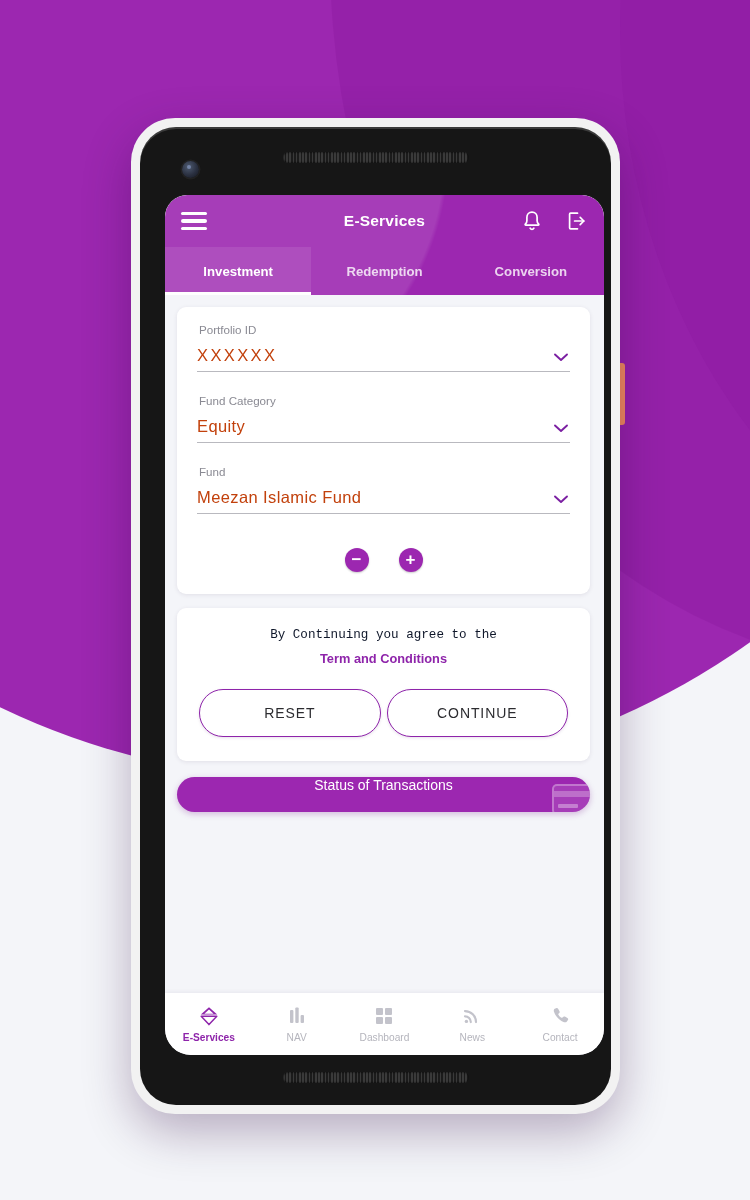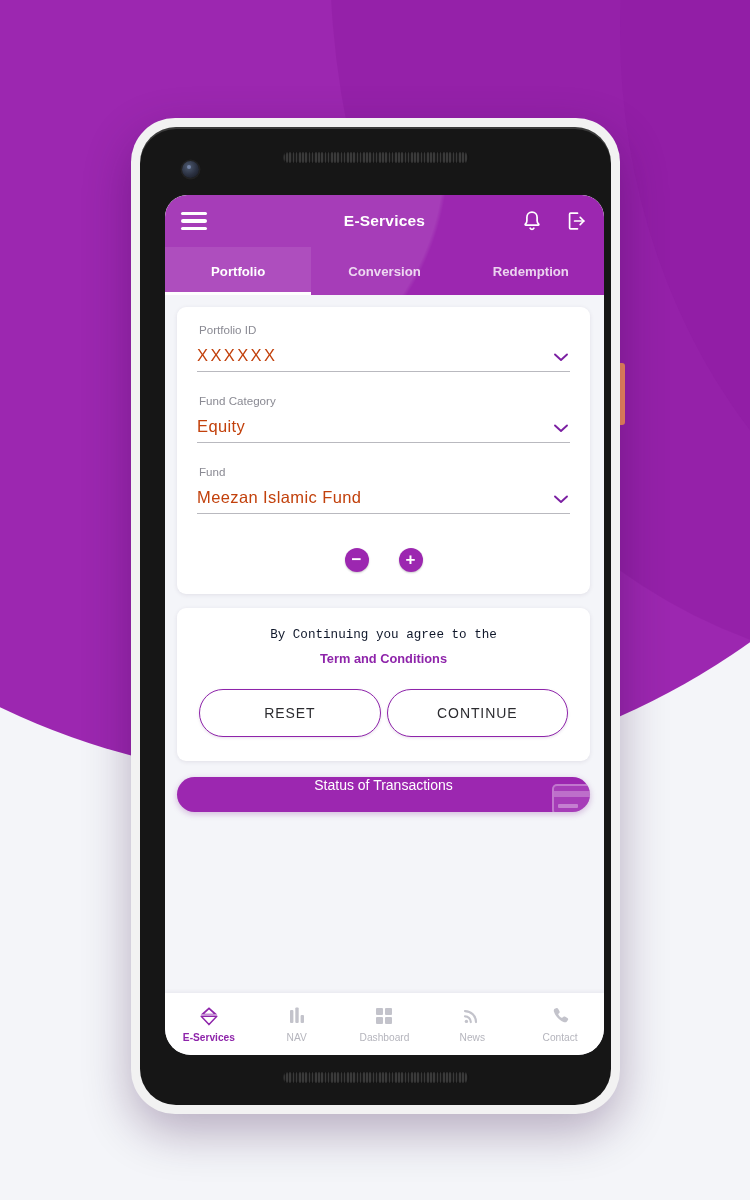--- a/index.html
+++ b/index.html
@@ -323,23 +323,23 @@
                 <svg viewBox="0 0 24 24" fill="none" stroke="#ffffff" stroke-width="1.7" stroke-linecap="round" stroke-linejoin="round">
                   <path d="M13.5 4.2H6.6a1 1 0 0 0-1 1v13.6a1 1 0 0 0 1 1h6.9"></path>
                   <path d="M16.2 8.4 19.8 12l-3.6 3.6"></path>
                   <path d="M10.6 12h9.2"></path>
                 </svg>
               </div>
             </div>
           </div>
 
           <div id="tabs">
-            <div class="tab active">Portfolio</div>
+            <div class="tab active">Investment</div>
+            <div class="tab">Redemption</div>
             <div class="tab">Conversion</div>
-            <div class="tab">Redemption</div>
           </div>
         </div>
 
         <div id="app-body">
 
           <div class="card" id="form-card">
 
             <div class="field">
               <div class="field-label">Portfolio ID</div>
               <div class="field-row">

